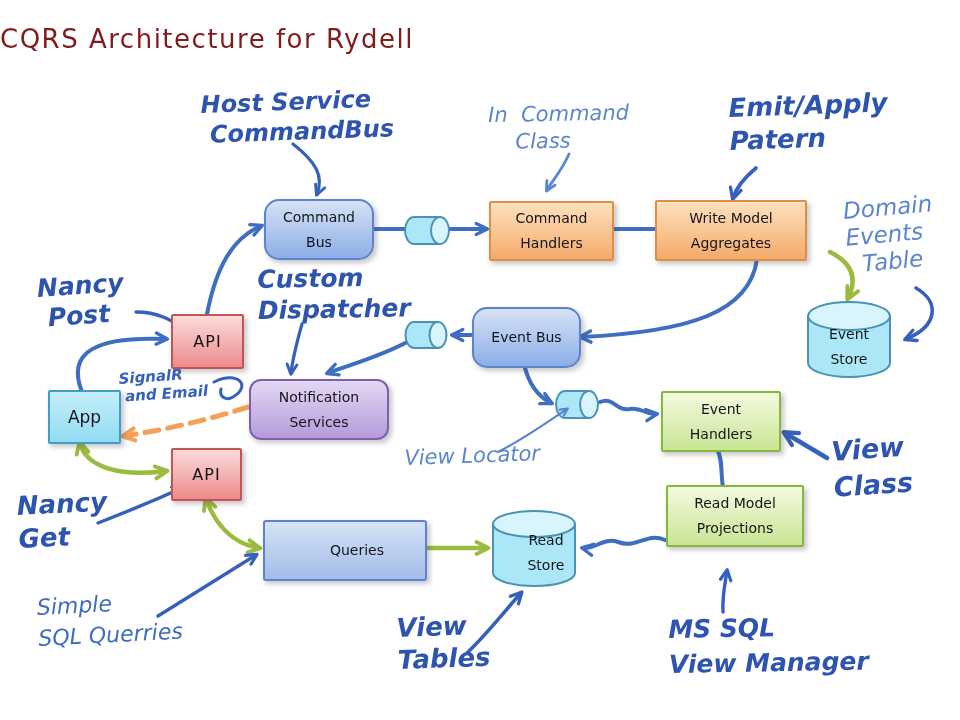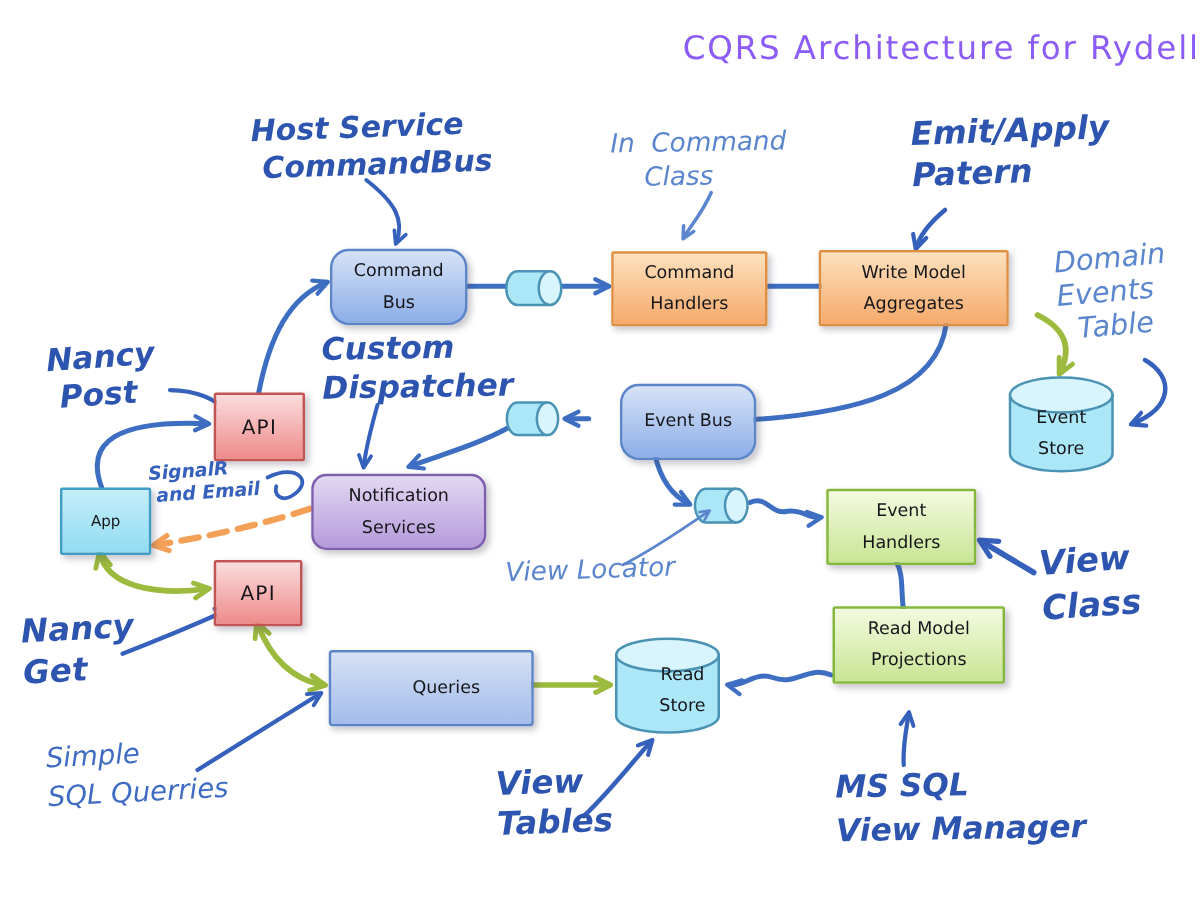--- a/index.html
+++ b/index.html
@@ -1,39 +1,39 @@
 <!DOCTYPE html>
 <html><head>
 <meta charset="utf-8">
 <style>
   html,body{margin:0;padding:0;background:#ffffff;}
   .canvas{position:relative;width:960px;height:720px;background:#ffffff;overflow:hidden;
           font-family:"DejaVu Sans",sans-serif;}
   svg.layer{position:absolute;left:0;top:0;}
 
-  .title{position:absolute;left:0;right:0;top:24px;text-align:right;
-         font-size:26px;letter-spacing:1.5px;color:#8b5cf6;white-space:pre;}
+  .title{position:absolute;left:0;right:0;top:24px;text-align:left;
+         font-size:26px;letter-spacing:1.5px;color:#7f1d1d;white-space:pre;}
 
   .node{position:absolute;display:flex;align-items:center;justify-content:center;
         text-align:center;white-space:pre-line;color:#15151a;
         font-size:14px;line-height:25px;border:2px solid;
         box-shadow:2.5px 3px 5px rgba(70,70,90,.30);}
   .blue   {background:linear-gradient(#d6e2f6,#8caee8);border-color:#5c84c8;}
   .rounded{border-radius:15px;}
   .orange {background:linear-gradient(#fde1bd,#f5aa6b);border-color:#df8f44;border-radius:2px;}
   .purple {background:linear-gradient(#e2d8f1,#b59bdb);border-color:#7e5fae;border-radius:12px;}
   .red    {background:linear-gradient(#fbdcdc,#ee8a8a);border-color:#c25454;border-radius:2px;font-size:16px;letter-spacing:1px;}
-  .cyan   {background:linear-gradient(#c4eefa,#92dcf2);border-color:#3f9ec6;border-radius:2px;font-size:12px;}
+  .cyan   {background:linear-gradient(#c4eefa,#92dcf2);border-color:#3f9ec6;border-radius:2px;font-size:17px;}
   .green  {background:linear-gradient(#f3fadf,#c9e595);border-color:#84b83c;border-radius:2px;}
   .qblue  {background:linear-gradient(#d6e2f5,#a3bcea);border-color:#5c84c8;border-radius:3px;padding-left:24px;}
 
   .n-command-bus{left:264px;top:199px;width:106px;height:57px;}
   .n-command-handlers{left:489px;top:201px;width:121px;height:56px;}
   .n-wma{left:655px;top:200px;width:148px;height:57px;}
-  .n-event-bus{left:472px;top:307px;width:105px;height:57px;margin-left:24px;}
+  .n-event-bus{left:472px;top:307px;width:105px;height:57px;}
   .n-notification{left:249px;top:379px;width:136px;height:57px;}
   .n-api-top{left:171px;top:314px;width:69px;height:51px;}
   .n-app{left:48px;top:390px;width:69px;height:50px;}
   .n-api-bottom{left:171px;top:448px;width:67px;height:49px;}
   .n-queries{left:263px;top:520px;width:136px;height:57px;}
   .n-event-handlers{left:661px;top:391px;width:116px;height:57px;}
   .n-rmp{left:666px;top:485px;width:134px;height:58px;}
 
   .store-label{position:absolute;text-align:center;white-space:pre-line;
                font-size:14px;line-height:25px;color:#15151a;}

